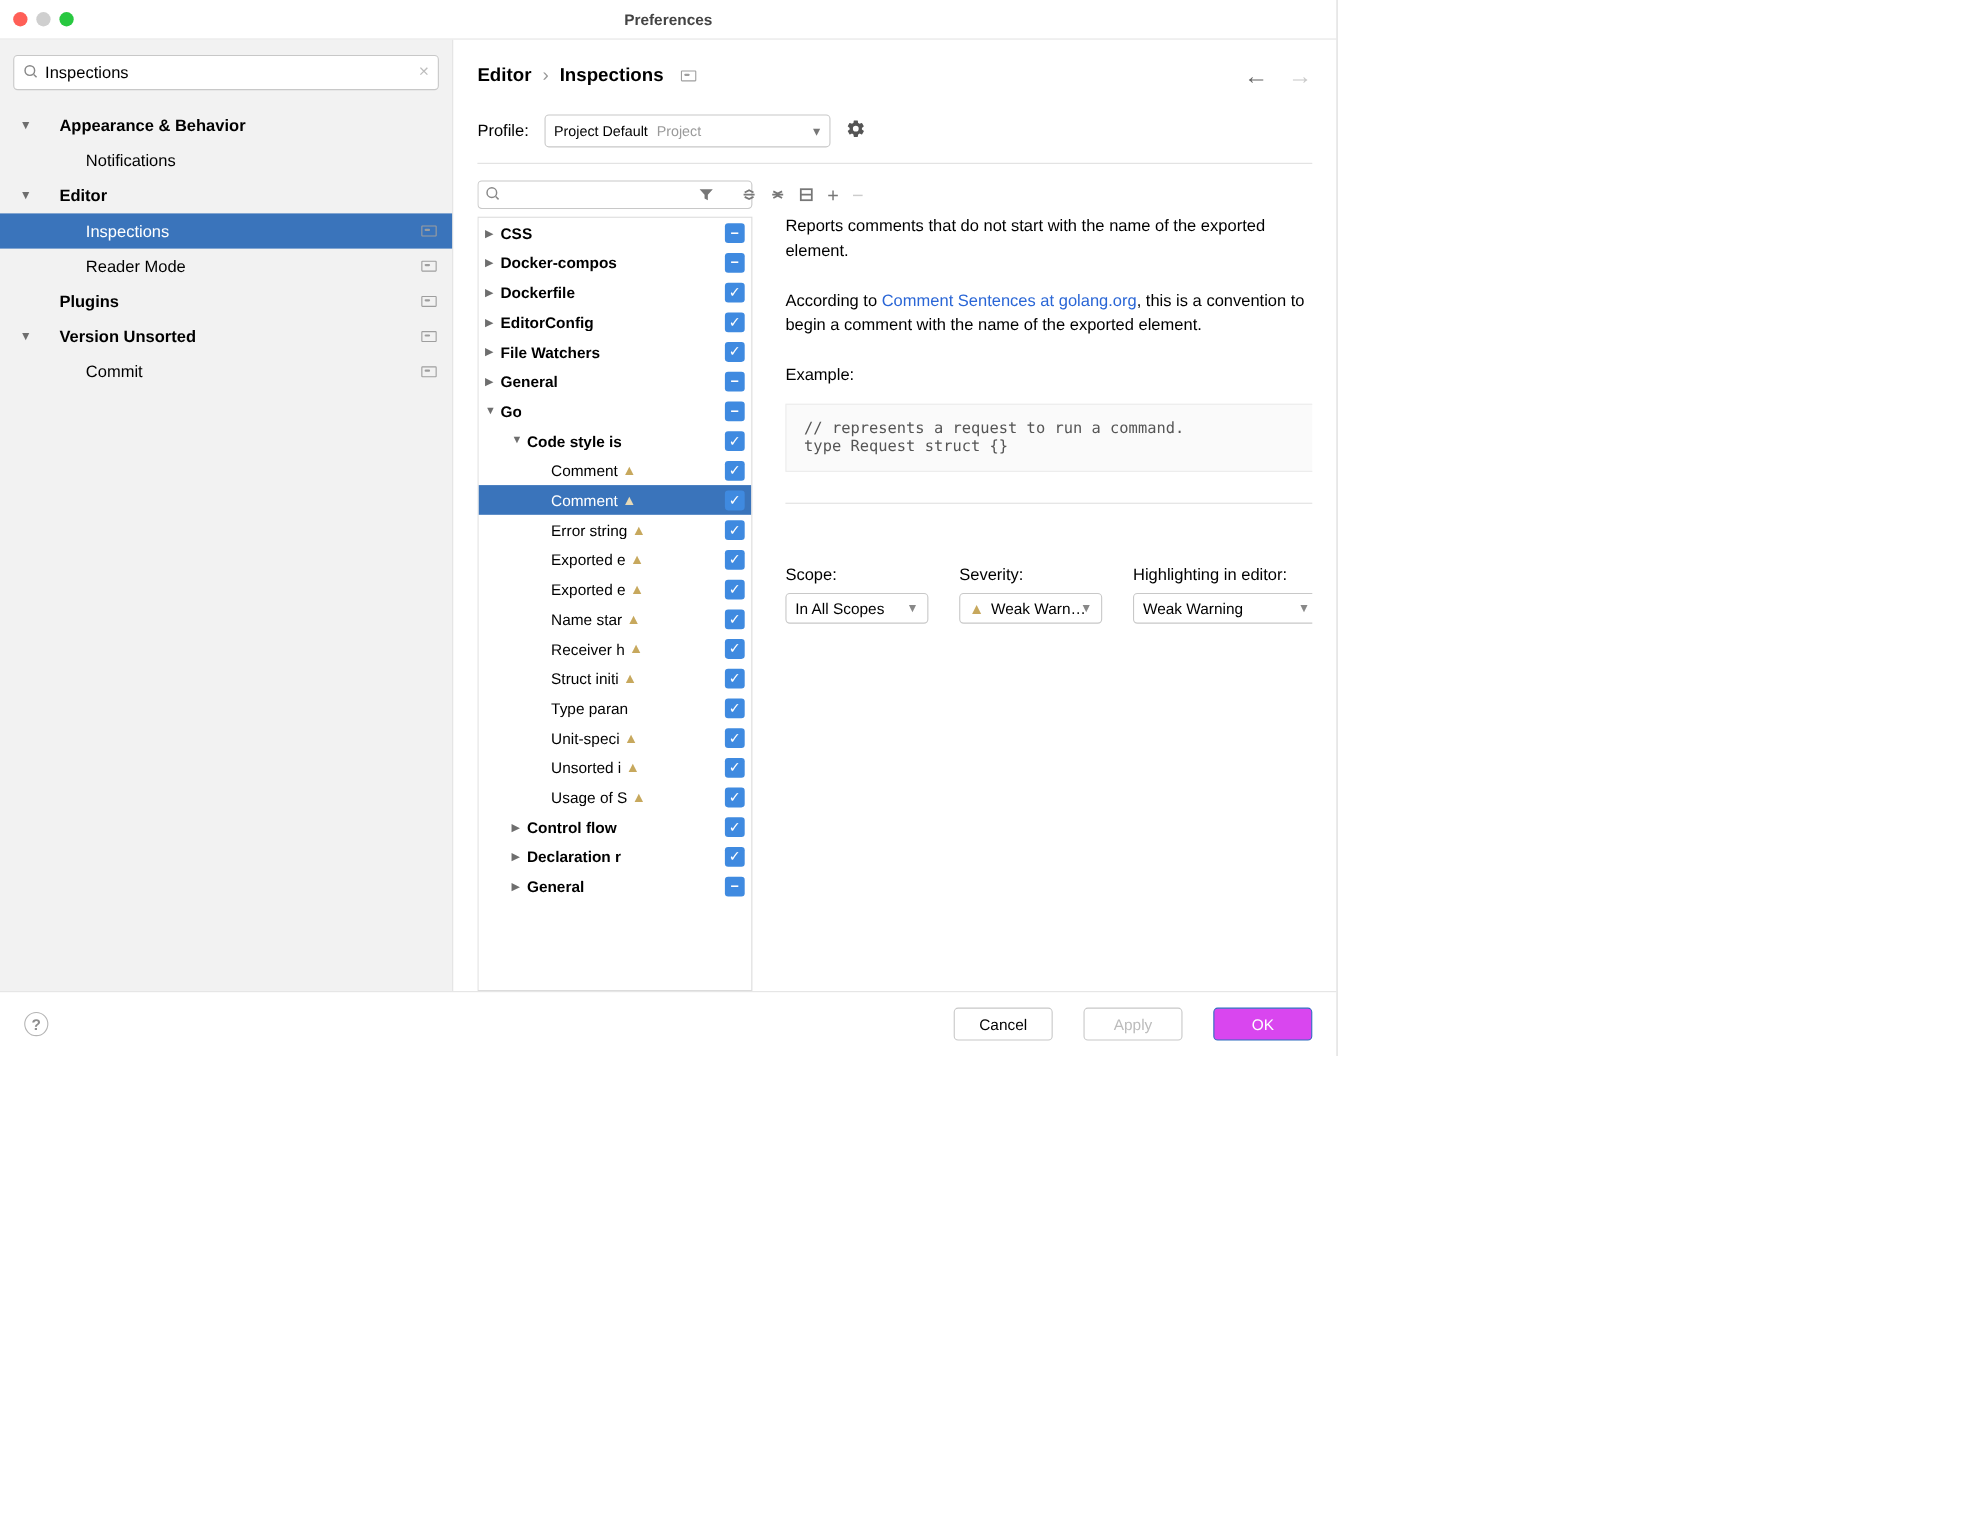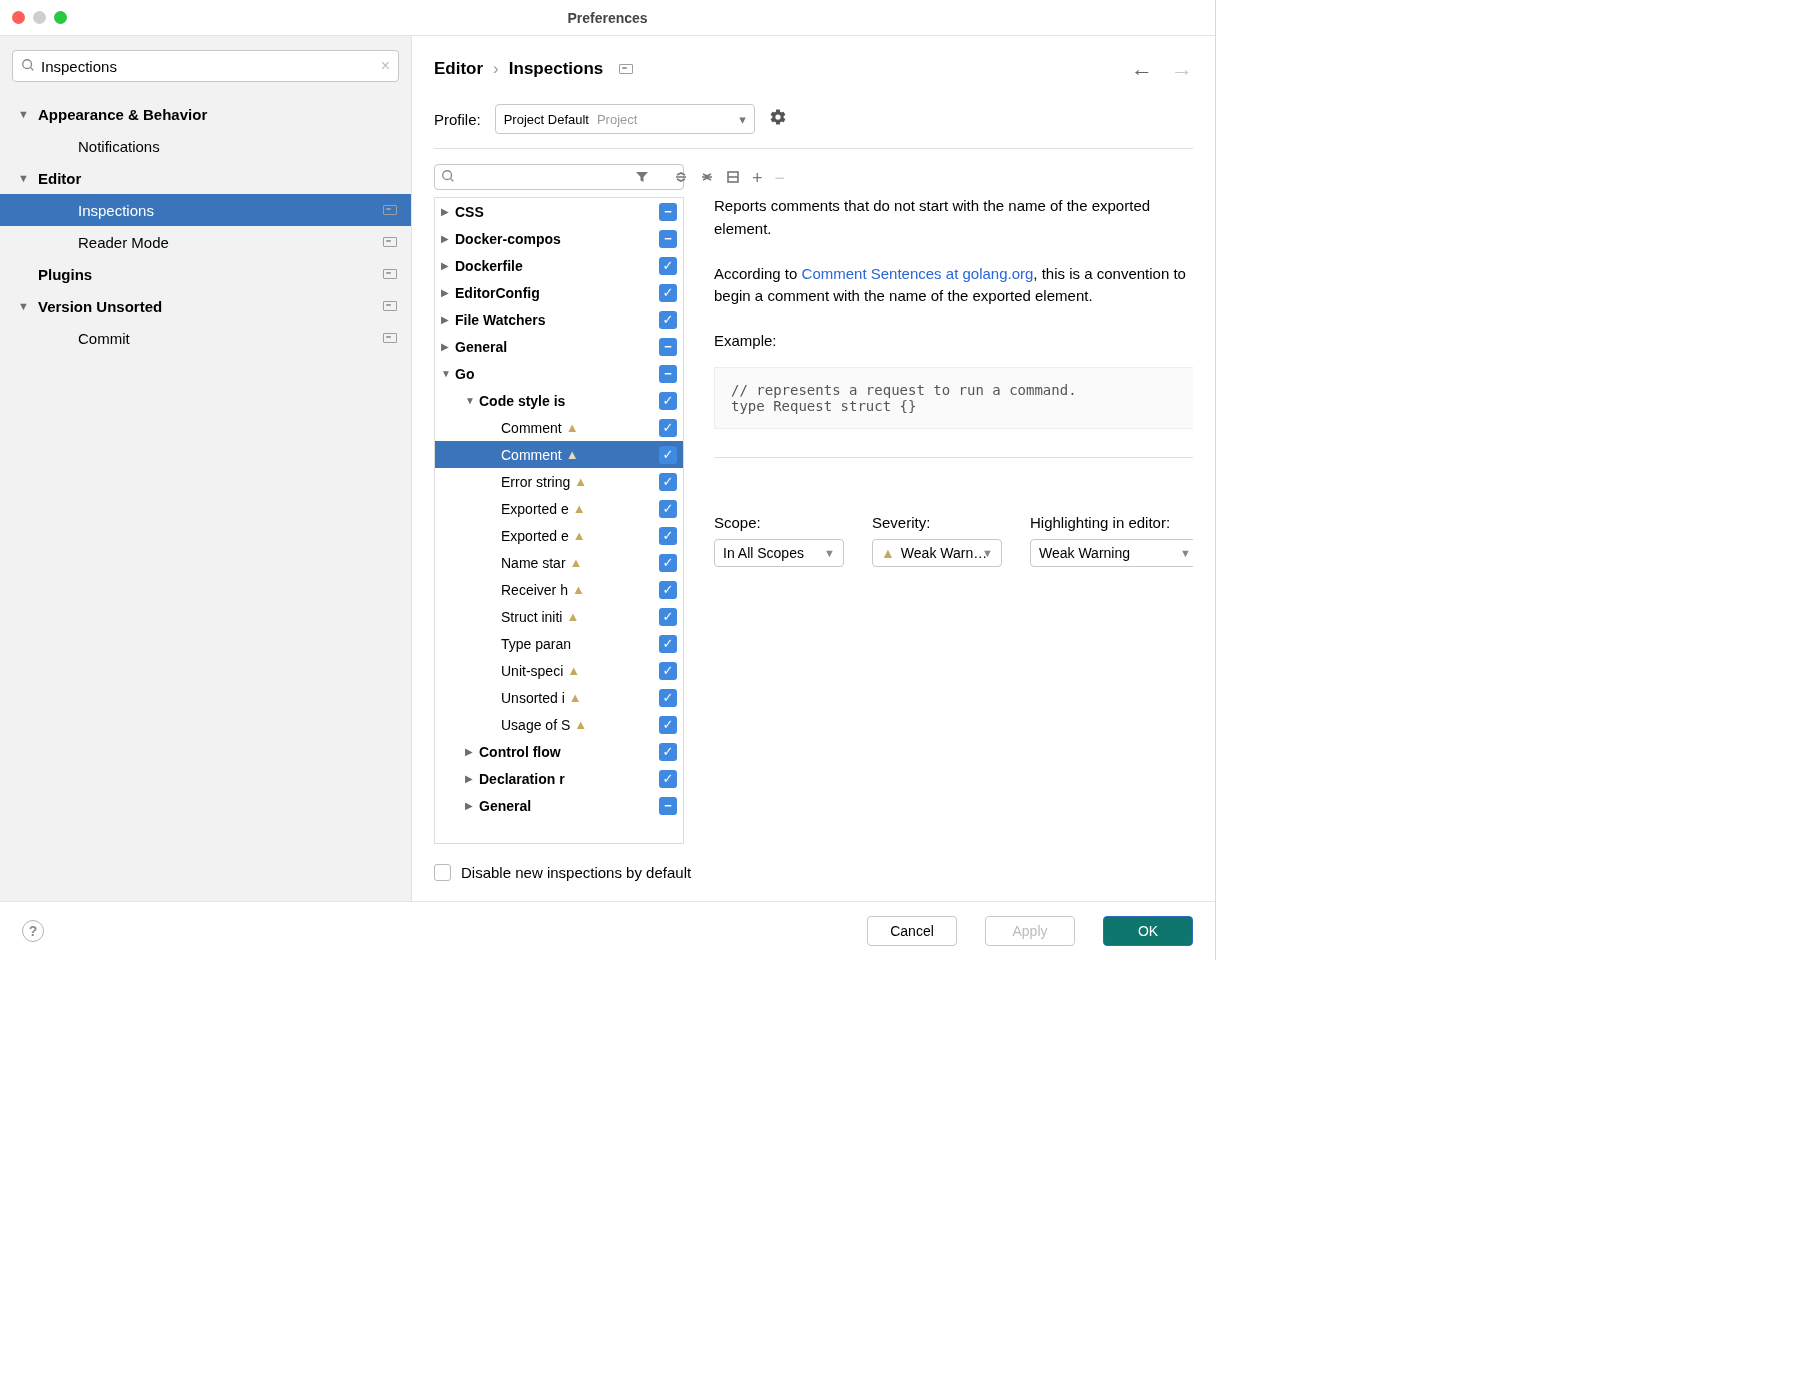--- a/index.html
+++ b/index.html
@@ -17,21 +17,21 @@
   .search-wrap { padding: 14px 12px; }
   .search-box { display: flex; align-items: center; gap: 6px; background: #fff; border: 1px solid #c8c8c8; border-radius: 4px; height: 32px; padding: 0 8px; }
   .search-box input { flex: 1; border: none; outline: none; font-size: 15px; background: transparent; }
   .search-icon { color: #888; }
   .clear-icon { color: #bdbdbd; font-size: 16px; cursor: pointer; }
   .tree { padding: 2px 0; }
   .tree-row { display: flex; align-items: center; height: 32px; padding: 0 12px 0 18px; cursor: pointer; position: relative; }
   .tree-row .chev { width: 14px; display: inline-block; color: #6e6e6e; margin-right: 6px; font-size: 11px;}
   .tree-row .label { font-size: 15px; }
   .tree-row .badge { position: absolute; right: 14px; color: #b5b5b5; }
-  .bold { font-weight: 700; }
+  .bold { font-weight: 700; margin-left: 16px; }
   .indent-1 { padding-left: 58px; }
   .sel { background: #3a74bb; }
   .sel .label { color: #fff; }
   .sel .badge { color: #e7eff8; }
 
   .main { flex: 1; display: flex; flex-direction: column; padding: 20px 22px 0 22px; overflow: hidden; }
   .crumb-row { display: flex; align-items: center; justify-content: space-between; }
   .crumbs { font-size: 17px; display: flex; align-items: center; gap: 10px; }
   .crumbs .sep { color: #9a9a9a; }
   .crumbs .crumb { font-weight: 700; }
@@ -82,21 +82,21 @@
   .opt-col { display: flex; flex-direction: column; gap: 8px; margin-top: 40px; }
   .opt-col .olabel { font-size: 15px; }
   .dd { border: 1px solid #c8c8c8; border-radius: 4px; height: 28px; background: #fff; display: flex; align-items: center; padding: 0 8px; position: relative; font-size: 14px; min-width: 130px;}
   .dd .caret { position: absolute; right: 8px; color: #888; font-size: 11px;}
   .warn-ic { color: #c7a85d; margin-right: 6px; }
 
   .footer { border-top: 1px solid #e4e4e4; padding: 14px 22px; display: flex; align-items: center; justify-content: space-between; }
   .help { width: 22px; height: 22px; border-radius: 50%; border: 1.5px solid #b4b4b4; display: flex; align-items: center; justify-content: center; color: #8d8d8d; font-weight: 700; font-size: 14px;}
   .btn-row { display: flex; gap: 28px; }
   .btn { height: 30px; min-width: 90px; border: 1px solid #c8c8c8; border-radius: 4px; background: #fff; font-size: 14px; cursor: pointer; }
-  .btn-primary { background: #0f766e; border-color: #2f6cc0; color: #fff; }
+  .btn-primary { background: #d946ef; border-color: #2f6cc0; color: #fff; }
   .btn-disabled { color: #bcbcbc; }
 
   .disable-row { display: flex; align-items: center; gap: 10px; margin: 20px 0 20px; font-size: 15px;}
   .chk-empty { width: 17px; height: 17px; border: 1.5px solid #b8b8b8; border-radius: 3px; display: inline-block; }
 
   svg.icon { width: 14px; height: 14px; }
   .project-badge { width: 14px; height: 10px; border: 1.5px solid #9e9e9e; display: inline-block; position: relative; border-radius:1px;}
   .project-badge::after { content: ''; position: absolute; left: 2px; right: 5px; top: 2px; bottom: 4px; background: #9e9e9e; border-radius:1px;}
 </style>
 </head>
@@ -395,24 +395,20 @@
               <span class="olabel">Highlighting in editor:</span>
               <div class="dd" style="min-width:170px;">
                 <span>Weak Warning</span>
                 <span class="caret">▼</span>
               </div>
             </div>
           </div>
         </div>
       </div>
 
-      <div class="disable-row">
-        <span class="chk-empty"></span>
-        <span>Disable new inspections by default</span>
-      </div>
 
     </div>
   </div>
 
   <div class="footer">
     <span class="help">?</span>
     <div class="btn-row">
       <button class="btn">Cancel</button>
       <button class="btn btn-disabled">Apply</button>
       <button class="btn btn-primary">OK</button>

